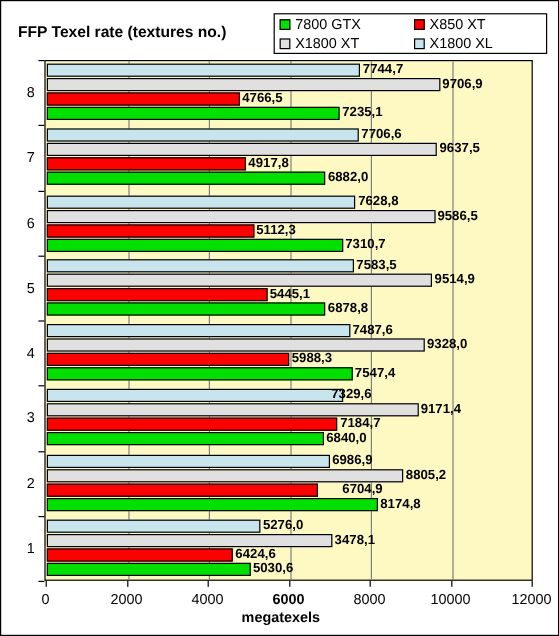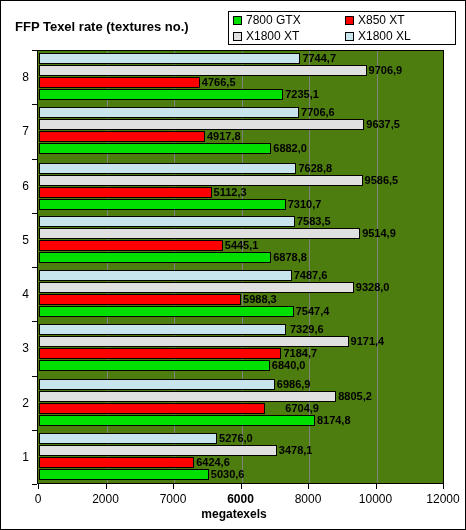--- a/index.html
+++ b/index.html
@@ -67,21 +67,21 @@
   }
   
   #plot-area {
     position: absolute;
     left: 36px;
     top: 49px;
     width: 407px;
     height: 434px;
     box-sizing: border-box;
     border: 1px solid #000000;
-    background: #4d7c0f;
+    background: #fef9c3;
   }
   .gridline {
     position: absolute;
     top: 0;
     bottom: 0;
     width: 1px;
     background: #808080;
   }
   
   .bar-group {
@@ -274,21 +274,21 @@
           <div class="bar-value" style="left: 202.105px;">5988,3</div>
         </div>
         <div class="bar-row">
           <div class="bar" style="width: 254.725px; background: rgb(0, 224, 0);"></div>
           <div class="bar-value" style="left: 254.725px;">7547,4</div>
         </div>
       </div>
       <div class="bar-group" style="top: 273.375px;">
         <div class="bar-row">
           <div class="bar" style="width: 247.374px; background: rgb(200, 228, 236);"></div>
-          <div class="bar-value" style="left: 249px;">7329,6</div>
+          <div class="bar-value" style="left: 235px;">7329,6</div>
         </div>
         <div class="bar-row">
           <div class="bar" style="width: 309.535px; background: rgb(224, 224, 224);"></div>
           <div class="bar-value" style="left: 309.535px;">9171,4</div>
         </div>
         <div class="bar-row">
           <div class="bar" style="width: 242.484px; background: rgb(254, 0, 0);"></div>
           <div class="bar-value" style="left: 242.484px;">7184,7</div>
         </div>
         <div class="bar-row">
@@ -350,21 +350,21 @@
       <div class="ytick-mark" style="top: 266px;"></div>
       <div class="ytick-mark" style="top: 320.25px;"></div>
       <div class="ytick-mark" style="top: 374.5px;"></div>
       <div class="ytick-mark" style="top: 428.75px;"></div>
       <div class="ytick-mark" style="top: 483px;"></div>
       <div class="xtick-mark" style="left: 37px;"></div>
       <div class="xtick-label" style="left: 7px;">0</div>
       <div class="xtick-mark" style="left: 104.5px;"></div>
       <div class="xtick-label" style="left: 74.5px;">2000</div>
       <div class="xtick-mark" style="left: 172px;"></div>
-      <div class="xtick-label" style="left: 142px;">7000</div>
+      <div class="xtick-label" style="left: 142px;">4000</div>
       <div class="xtick-mark" style="left: 239.5px;"></div>
       <div class="xtick-label" style="left: 209.5px; font-weight: bold;">6000</div>
       <div class="xtick-mark" style="left: 307px;"></div>
       <div class="xtick-label" style="left: 277px;">8000</div>
       <div class="xtick-mark" style="left: 374.5px;"></div>
       <div class="xtick-label" style="left: 344.5px;">10000</div>
       <div class="xtick-mark" style="left: 442px;"></div>
       <div class="xtick-label" style="left: 412px;">12000</div>
     </div>
 

